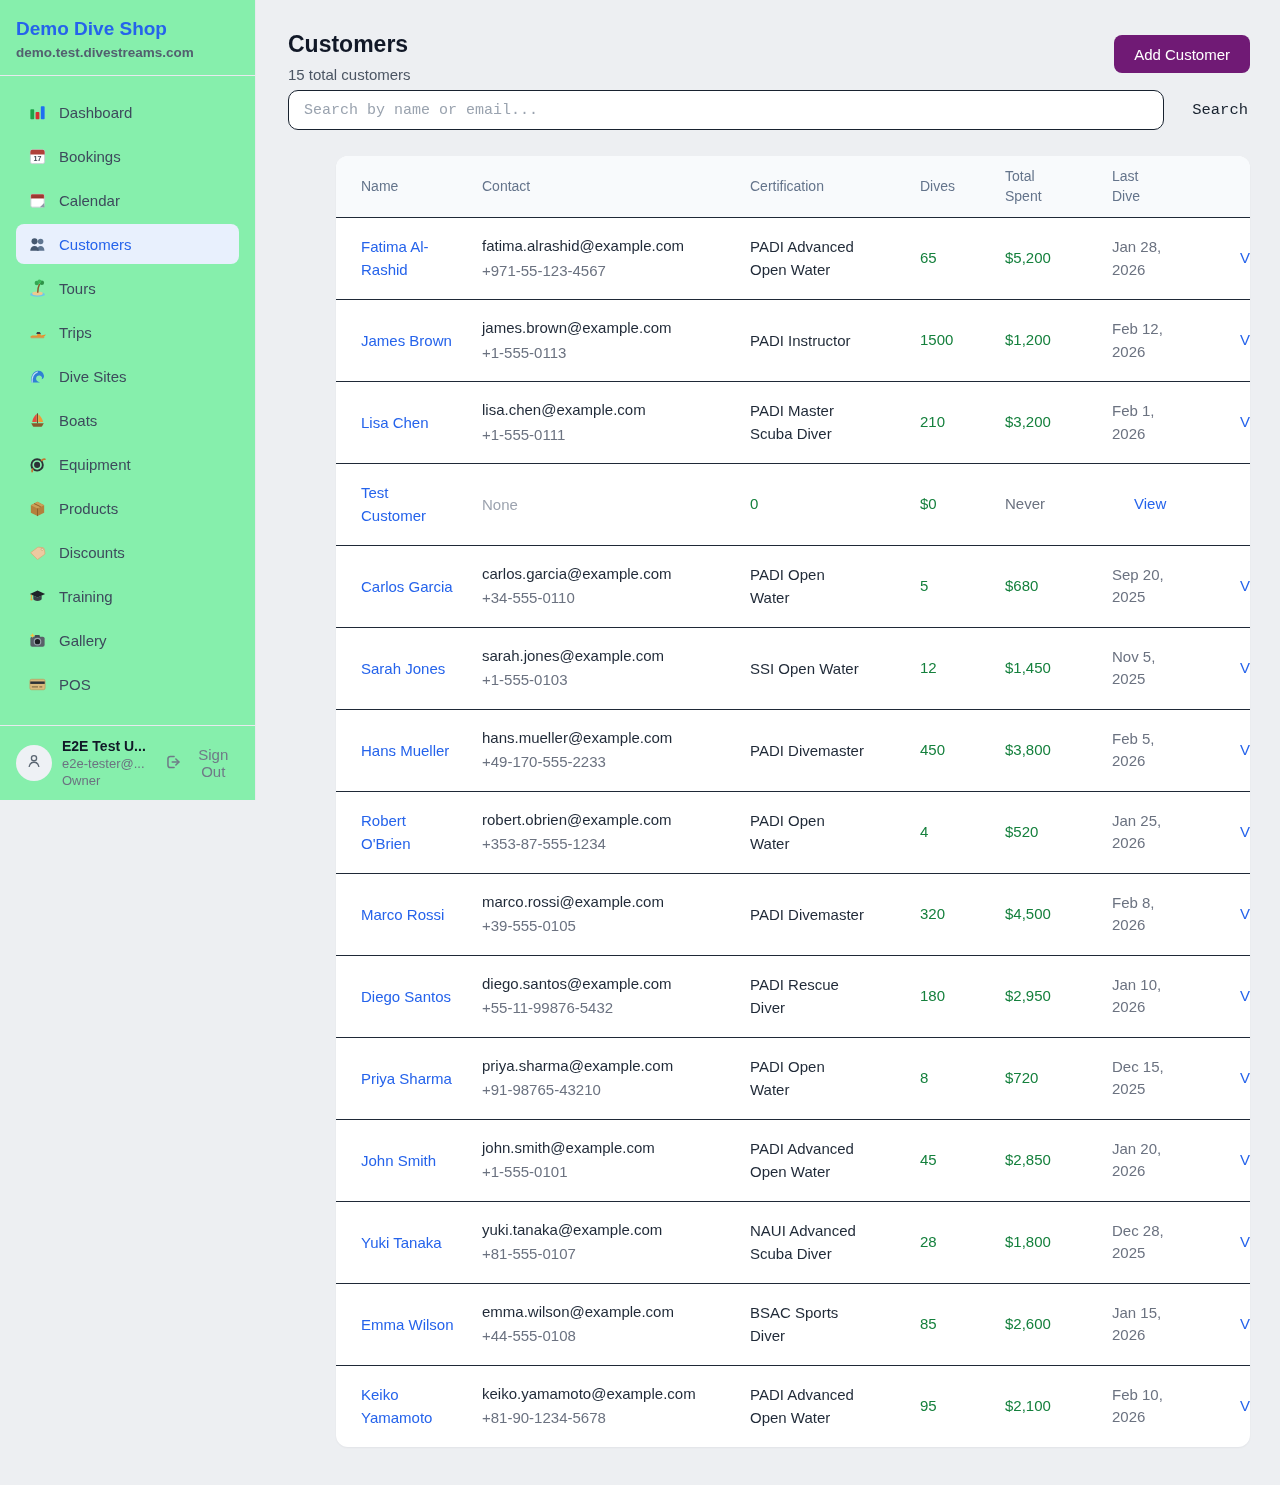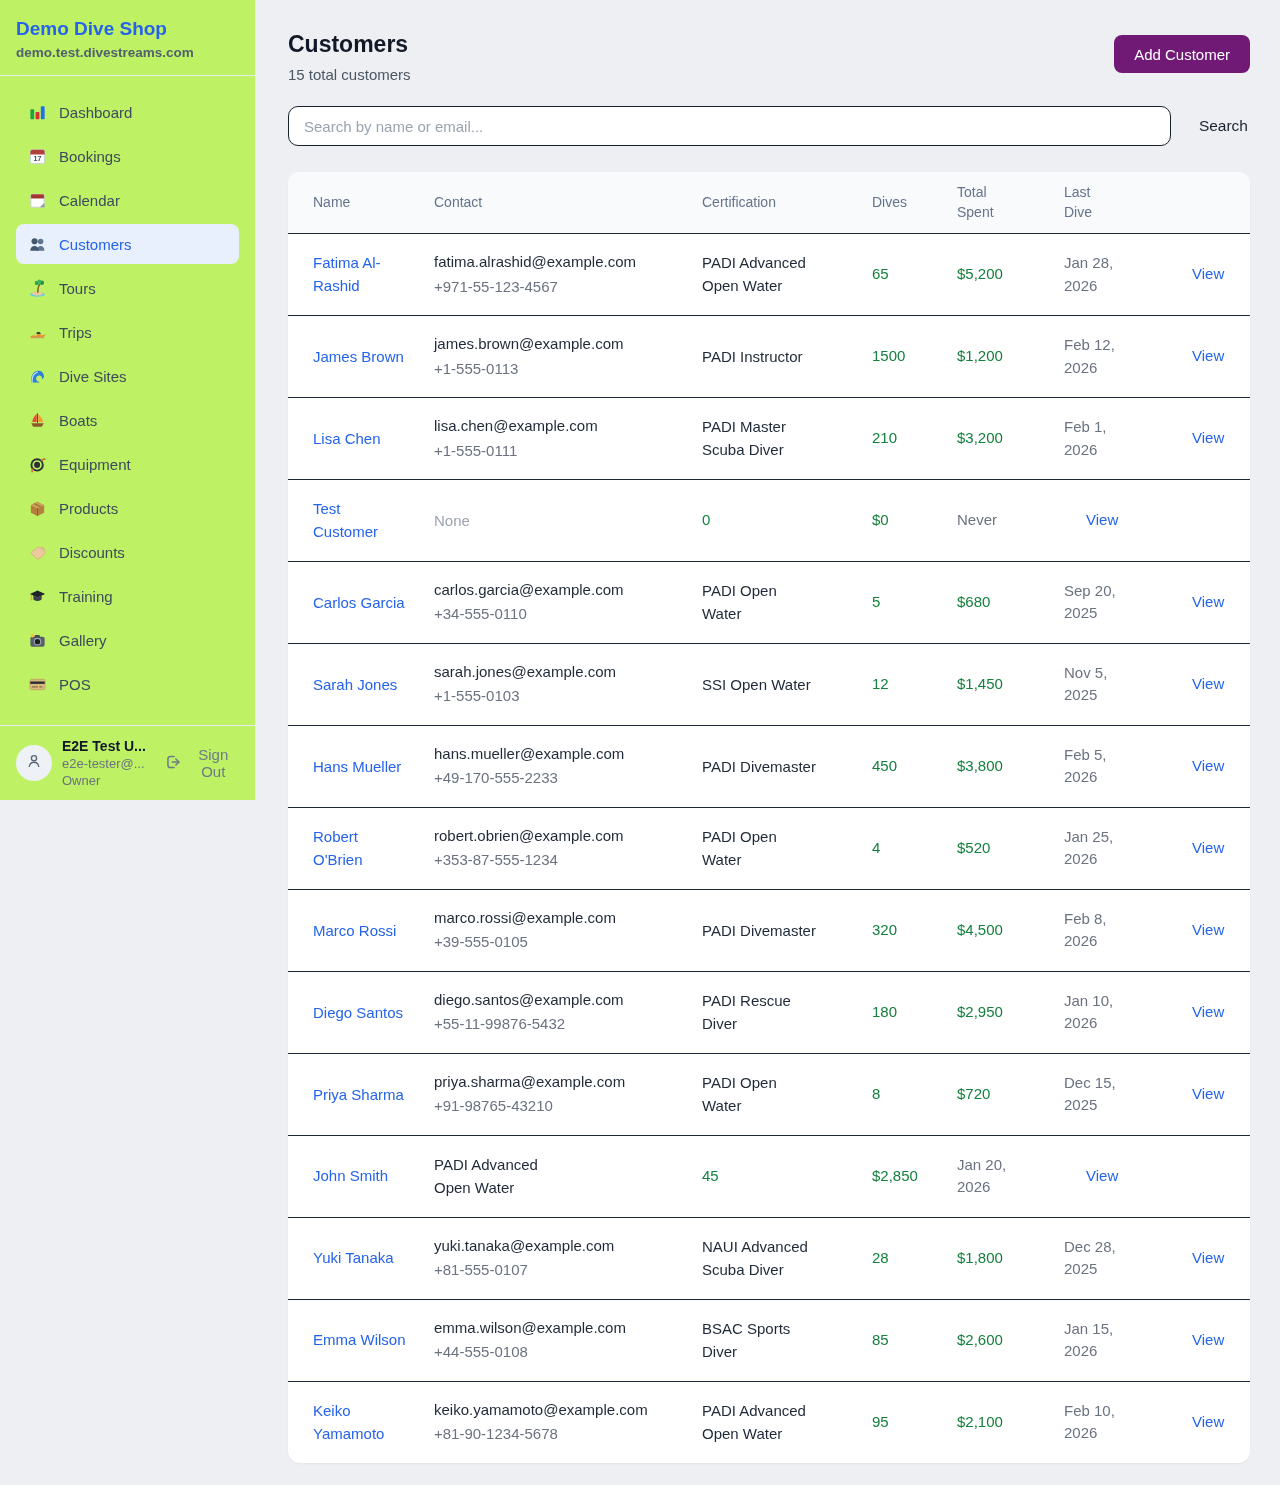--- a/index.html
+++ b/index.html
@@ -9,21 +9,21 @@
     background: #edeff2;
     font-family: "Liberation Sans", sans-serif;
     color: #0f172a;
     position: relative;
   }
 
   
   .sidebar {
     position: absolute; left: 0; top: 0;
     width: 256px; height: 800px;
-    background: #bef264;
+    background: #86efac;
     border-right: 1px solid #e7eaee;
     display: flex; flex-direction: column;
   }
   .sb-header { padding: 18px 16px 15px; border-bottom: 1px solid #e7eaee; }
   .sb-title { color: #2563eb; font-size: 19px; font-weight: bold; cursor: pointer; }
   .sb-domain { color: #52606f; font-size: 13.5px; margin-top: 5px; font-weight: bold; }
   .sb-nav { padding: 16px; flex: 1; }
   .nav-item {
     display: flex; align-items: center; gap: 12px;
     height: 40px; padding: 0 12px; margin-bottom: 4px;
@@ -53,36 +53,37 @@
   
   .main { margin-left: 256px; padding: 31px 30px 0 32px; }
   .main-header { display: flex; justify-content: space-between; align-items: flex-start; }
   .page-title { font-size: 23px; font-weight: bold; color: #111827; }
   .page-subtitle { font-size: 15px; color: #4b5563; margin-top: 8px; }
   .add-btn {
     background: #701a75; color: #fff; border: none; border-radius: 8px;
     height: 38px; padding: 0 20px; font-size: 15px; font-weight: 500;
     font-family: inherit; cursor: pointer; margin-top: 4px;
   }
-  .search-row { display: flex; align-items: center; gap: 26px; margin-top: 23px; }
+  .search-row { display: flex; align-items: center; gap: 26px; margin-top: 7px; font-family: Liberation Mono, monospace; }
   .search-input {
     flex: 1; height: 40px; background: #fff; color: #111827;
     border: 1.5px solid #18222f; border-radius: 10px;
     padding: 0 15px; font-size: 15px; font-family: inherit;
   }
   .search-input::placeholder { color: #9aa3af; }
   .search-btn {
     background: none; border: none; color: #18222f; font-size: 15.5px;
     font-weight: 500; font-family: inherit; cursor: pointer; padding: 0 2px;
   }
 
   
   .table-card {
     margin-top: 26px; background: #fff; border-radius: 12px; overflow: hidden;
     box-shadow: 0 1px 2px rgba(16,24,40,.05);
+    margin-left: 48px;
   }
   .t-head, .t-row {
     display: grid;
     grid-template-columns: 146px 268px 170px 85px 107px 106px auto;
     align-items: center;
   }
   .t-head { background: #f8fafc; min-height: 62px; border-bottom: 1px solid #1f2937; }
   .th { font-size: 14px; color: #64748b; padding: 10px 18px 10px 0; line-height: 1.4; }
   .th:first-child { padding-left: 25px; }
   .th span { display: inline-block; }
@@ -463,20 +464,24 @@
     </div>
     <div class="cell cell-cert"><span>PADI Open Water</span></div>
     <div class="cell cell-dives">8</div>
     <div class="cell cell-total">$720</div>
     <div class="cell cell-last"><span>Dec 15, 2025</span></div>
     <div class="cell cell-view"><a href="#">View</a></div>
   </div>
 
   <div class="t-row">
     <div class="cell cell-name"><a href="#">John Smith</a></div>
+    <div class="cell cell-contact">
+      <span class="email">john.smith@example.com</span>
+      <span class="phone">+1-555-0101</span>
+    </div>
     <div class="cell cell-cert"><span>PADI Advanced Open Water</span></div>
     <div class="cell cell-dives">45</div>
     <div class="cell cell-total">$2,850</div>
     <div class="cell cell-last"><span>Jan 20, 2026</span></div>
     <div class="cell cell-view"><a href="#">View</a></div>
   </div>
 
   <div class="t-row">
     <div class="cell cell-name"><a href="#">Yuki Tanaka</a></div>
     <div class="cell cell-contact">

